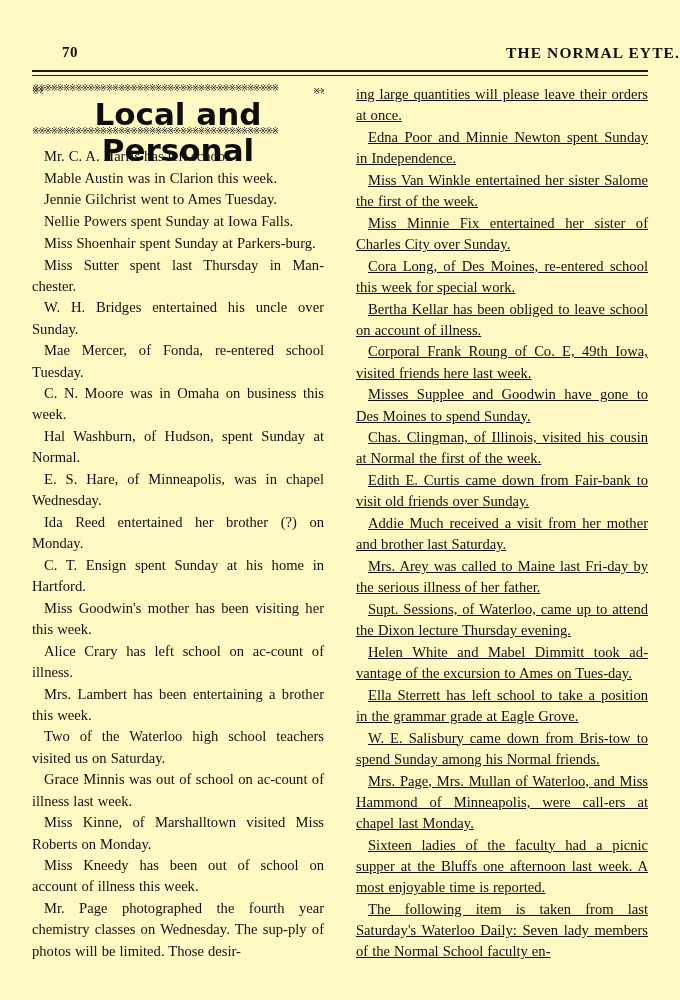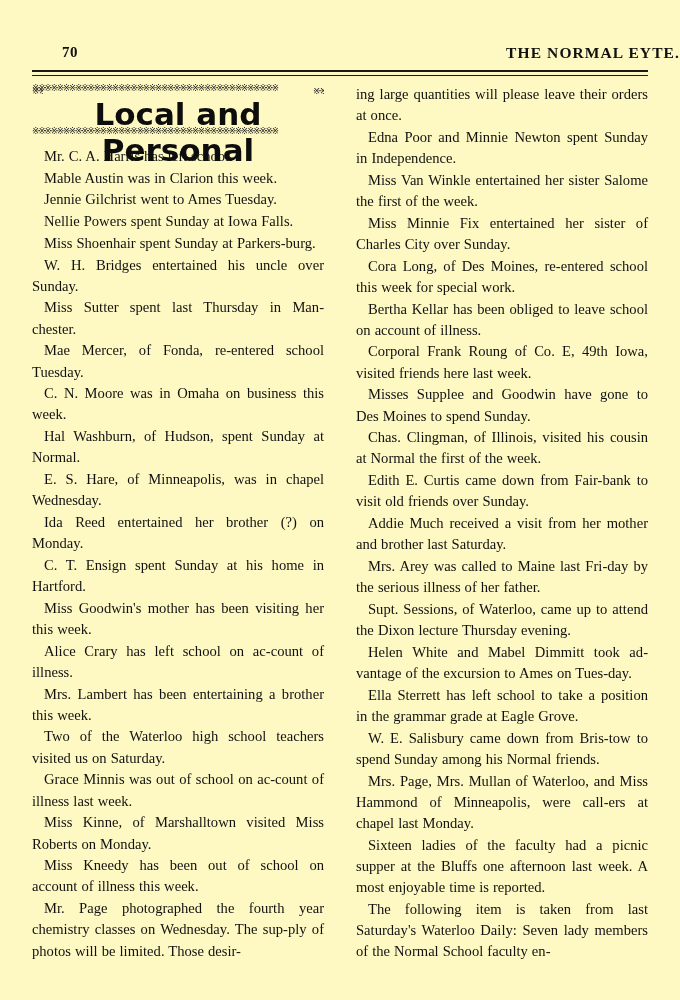--- a/index.html
+++ b/index.html
@@ -63,21 +63,21 @@
     left: 32px;
     width: 616px;
     height: 900px;
   }
   .col {
     position: absolute;
     top: 0;
     width: 292px;
   }
   .col-left { left: 0; }
-  .col-right { left: 324px; }
+  .col-right { left: 324px; text-decoration: underline; }
 
   .masthead {
     position: relative;
     width: 292px;
     height: 52px;
     margin-bottom: 10px;
   }
   .masthead .orn {
     position: absolute;
     left: 0;
@@ -158,22 +158,22 @@
         <div class="orn-side right">※※※※※</div>
         <div class="mh-title">Local and Personal</div>
         <div class="orn bottom">※※※※※※※※※※※※※※※※※※※※※※※※※※※※※※※※※※※※※※※※</div>
       </div>
 
       <p class="item">Mr. C. A. Harris has left school.</p>
       <p class="item">Mable Austin was in Clarion this week.</p>
       <p class="item">Jennie Gilchrist went to Ames Tuesday.</p>
       <p class="item">Nellie Powers spent Sunday at Iowa Falls.</p>
       <p class="item">Miss Shoenhair spent Sunday at Parkers-burg.</p>
+      <p class="item">Miss Sutter spent last Thursday in Man-chester.</p>
       <p class="item">W. H. Bridges entertained his uncle over Sunday.</p>
-      <p class="item">Miss Sutter spent last Thursday in Man-chester.</p>
       <p class="item">Mae Mercer, of Fonda, re-entered school Tuesday.</p>
       <p class="item">C. N. Moore was in Omaha on business this week.</p>
       <p class="item">Hal Washburn, of Hudson, spent Sunday at Normal.</p>
       <p class="item">E. S. Hare, of Minneapolis, was in chapel Wednesday.</p>
       <p class="item">Ida Reed entertained her brother (?) on Monday.</p>
       <p class="item">C. T. Ensign spent Sunday at his home in Hartford.</p>
       <p class="item">Miss Goodwin's mother has been visiting her this week.</p>
       <p class="item">Alice Crary has left school on ac-count of illness.</p>
       <p class="item">Mrs. Lambert has been entertaining a brother this week.</p>
       <p class="item">Two of the Waterloo high school teachers visited us on Saturday.</p>

